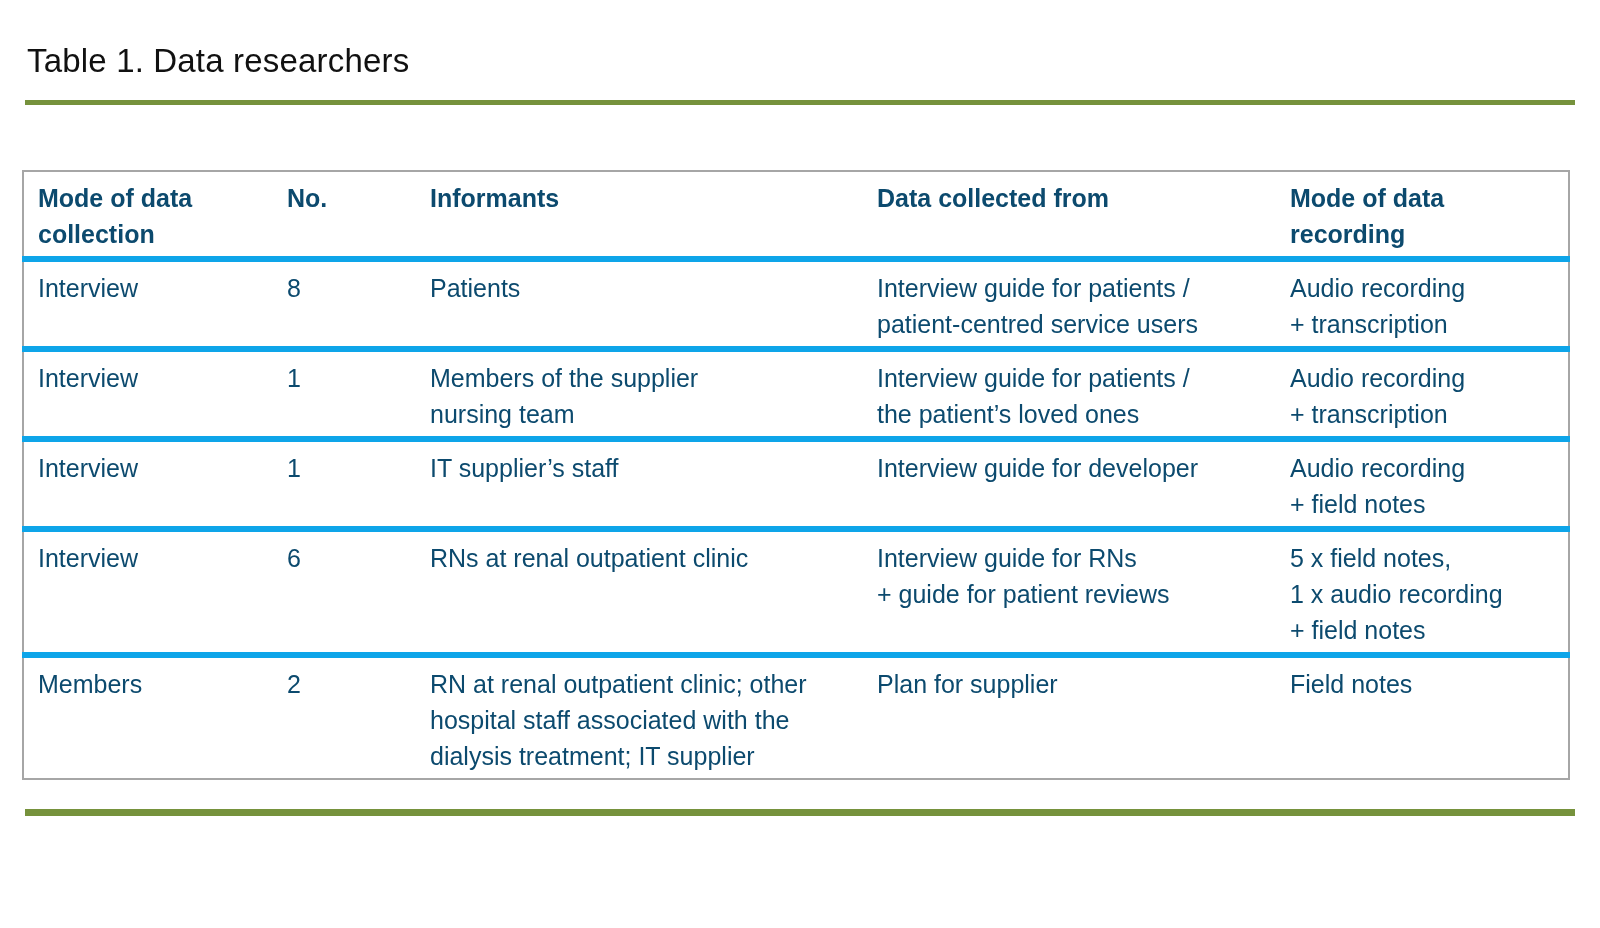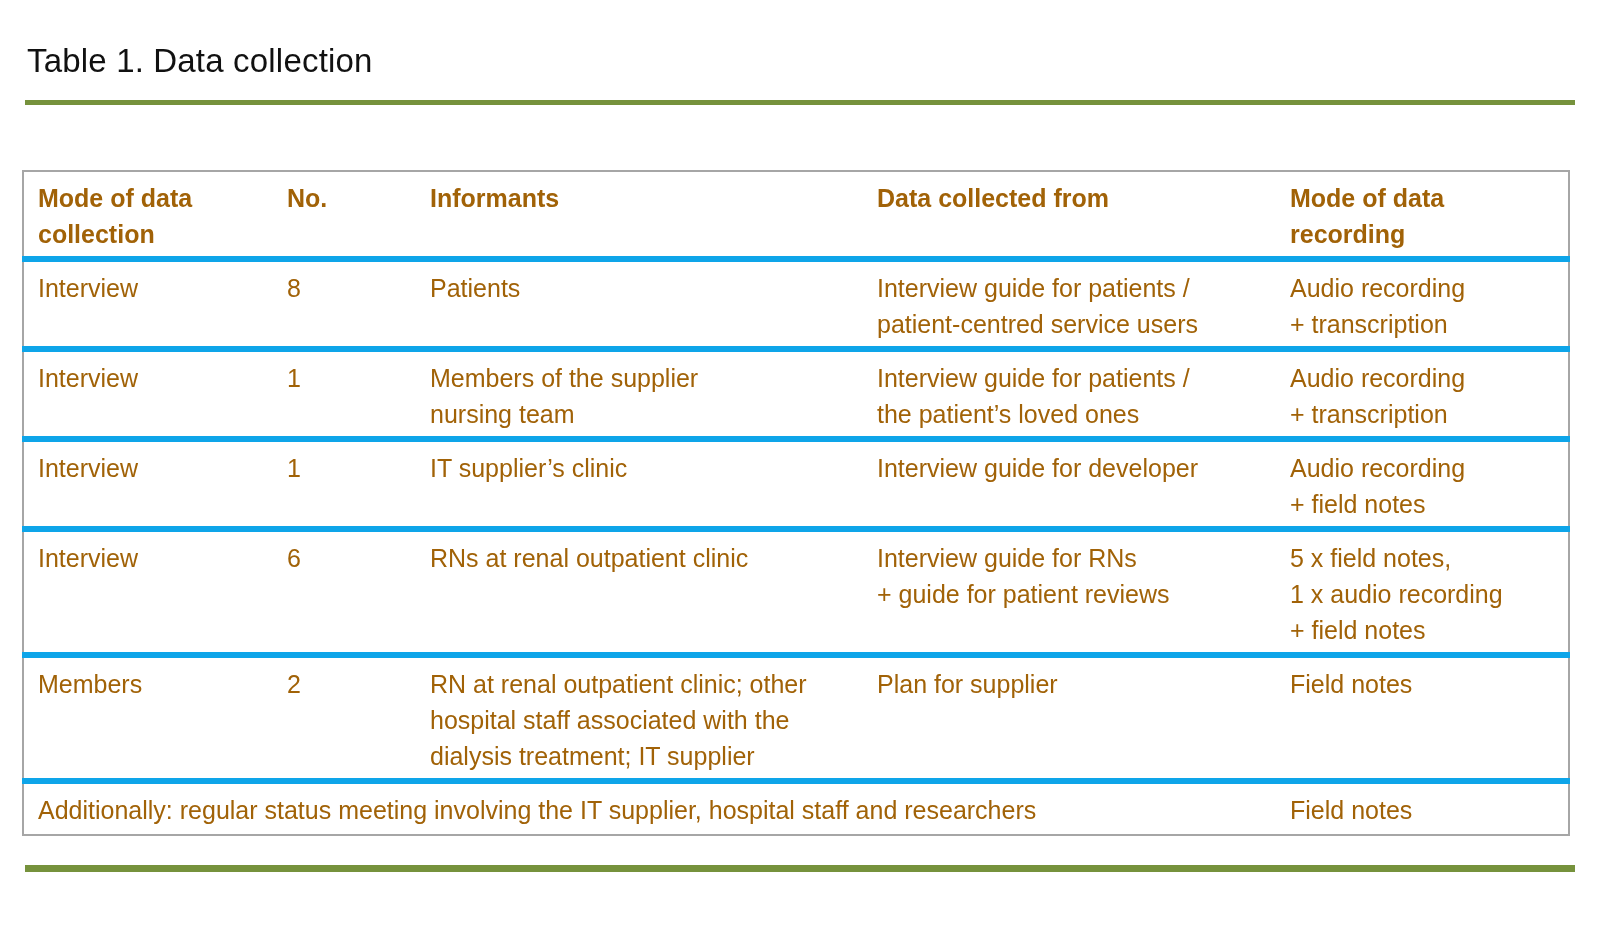--- a/index.html
+++ b/index.html
@@ -51,21 +51,21 @@
     border: 2px solid #a6a6a6;
   }
   table.data-table th,
   table.data-table td {
     vertical-align: top;
     text-align: left;
     padding: 8px 14px 4px 14px;
     font-size: 25px;
     line-height: 36px;
     white-space: pre-line;
-    color: #a16207;
+    color: #0c4a6e;
     overflow: hidden;
   }
   table.data-table th {
     font-weight: bold;
   }
   table.data-table tbody tr td {
     border-top: 6px solid #0ea5e9;
   }
   tr.r-header { height: 88px; }
   tr.r0 { height: 87px; }
@@ -74,21 +74,21 @@
   tr.r3 { height: 123px; }
   tr.r4 { height: 45px; }
   tr.r5 { height: 113px; }
   tr.r-footer { height: 54px; }
 </style>
 </head>
 <body>
 
 <div class="page">
 
-  <h1 class="title"><span class="title-bold">Table 1.</span><span>Data collection</span></h1>
+  <h1 class="title"><span class="title-bold">Table 1.</span><span>Data researchers</span></h1>
 
   <div class="divider divider-top"></div>
 
   <table class="data-table">
     <colgroup>
       <col style="width:250px">
       <col style="width:143px">
       <col style="width:447px">
       <col style="width:413px">
       <col style="width:293px">
@@ -120,21 +120,21 @@
         <td>Members of the supplier
 nursing team</td>
         <td>Interview guide for patients /
 the patient’s loved ones</td>
         <td>Audio recording
 + transcription</td>
       </tr>
       <tr class="r2">
         <td>Interview</td>
         <td>1</td>
-        <td>IT supplier’s clinic</td>
+        <td>IT supplier’s staff</td>
         <td>Interview guide for developer</td>
         <td>Audio recording
 + field notes</td>
       </tr>
       <tr class="r3">
         <td>Interview</td>
         <td>6</td>
         <td>RNs at renal outpatient clinic</td>
         <td>Interview guide for RNs
 + guide for patient reviews</td>
@@ -144,22 +144,18 @@
       </tr>
       <tr class="r5">
         <td>Members</td>
         <td>2</td>
         <td>RN at renal outpatient clinic; other
 hospital staff associated with the
 dialysis treatment; IT supplier</td>
         <td>Plan for supplier</td>
         <td>Field notes</td>
       </tr>
-      <tr class="r-footer">
-        <td colspan="4">Additionally: regular status meeting involving the IT supplier, hospital staff and researchers</td>
-        <td>Field notes</td>
-      </tr>
     </tbody>
   </table>
 
   <div class="divider divider-bottom"></div>
 
 </div>
 
 </body></html>

